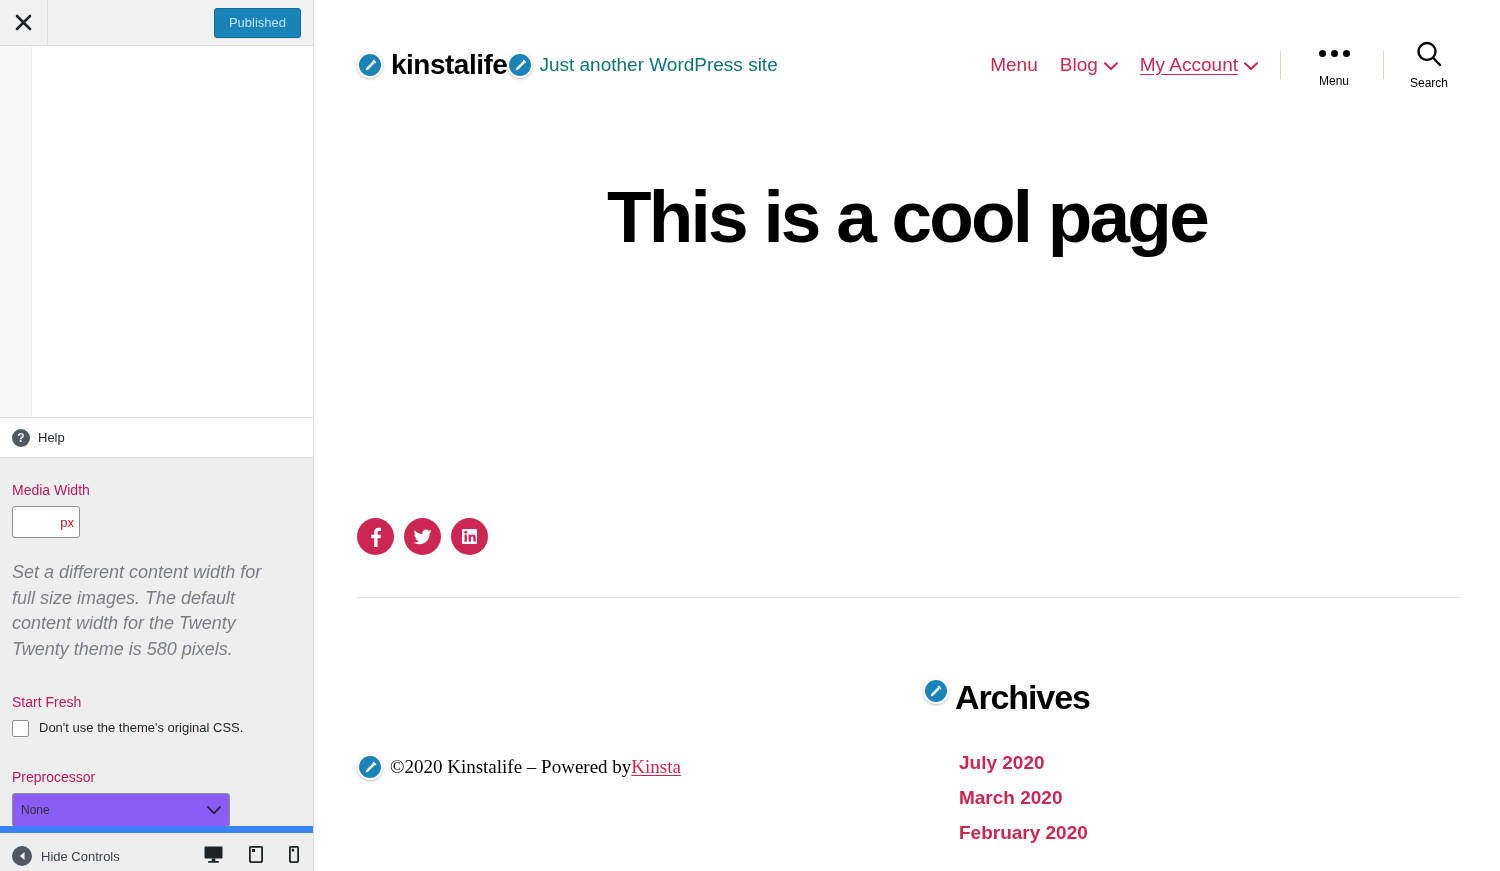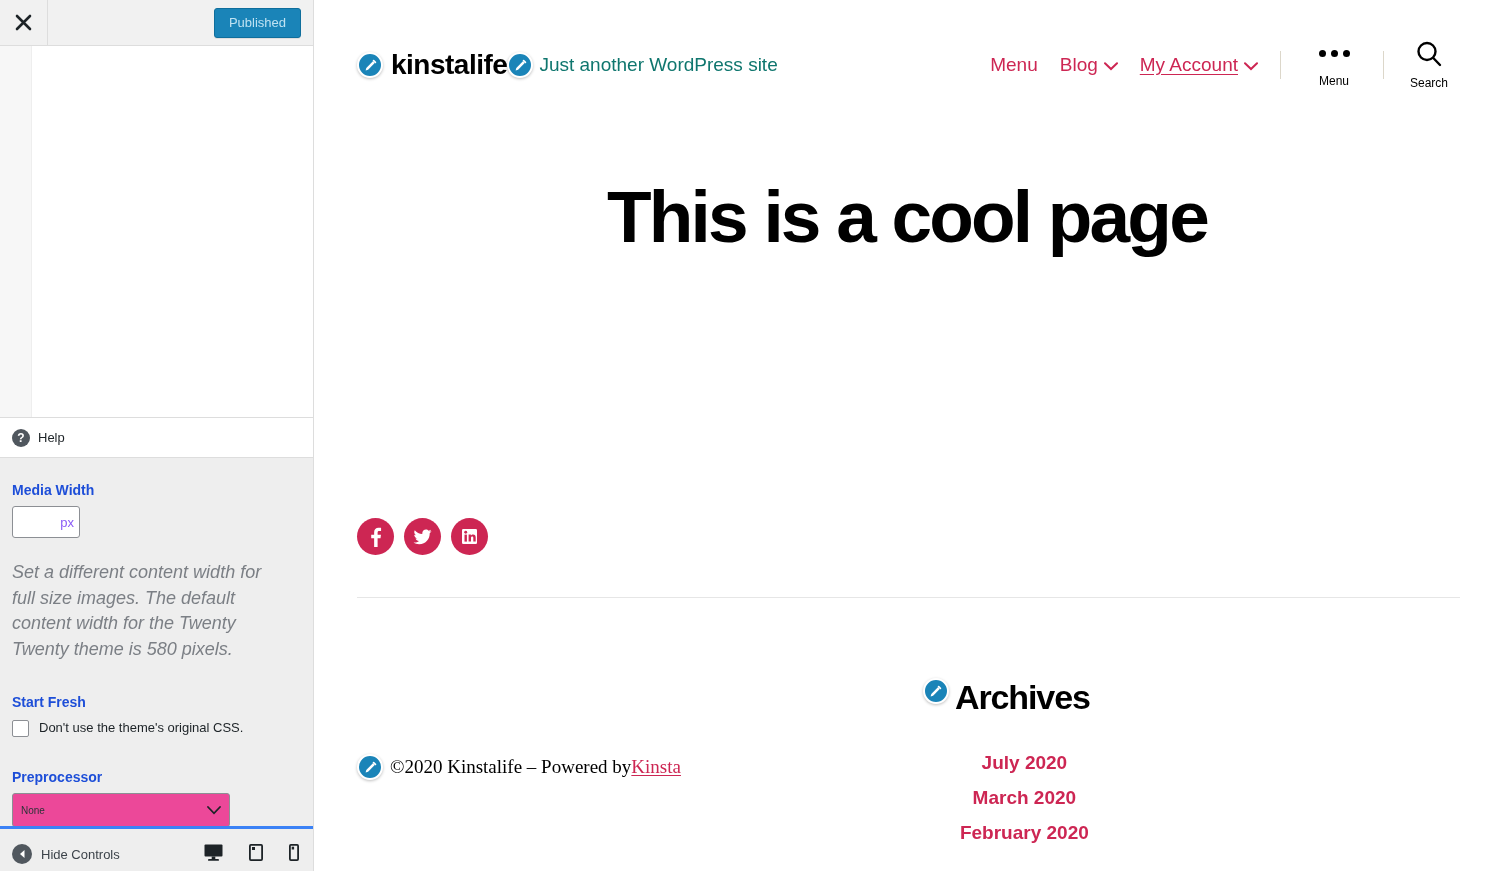--- a/index.html
+++ b/index.html
@@ -96,39 +96,39 @@
   }
   .cz-help-label { font-size: 13px; color: #1d2327; }
 
   .cz-body {
     flex: 1;
     background: #eeeeee;
     padding: 24px 12px 0 12px;
     overflow: hidden;
   }
   .cz-section-title {
-    font-size: 14px; font-weight: bold; color: #1d4ed8;
+    font-size: 14px; font-weight: normal; color: #be185d;
     margin-bottom: 8px;
   }
   .cz-input-wrap { position: relative; width: 68px; }
   .cz-text-input {
     width: 68px; height: 32px;
     border: 1px solid #8c8f94;
     border-radius: 3px;
     background: #ffffff;
     font-size: 14px;
     color: #2c3338;
     padding: 0 22px 0 6px;
     font-family: "Liberation Sans", sans-serif;
     outline: none;
   }
   .cz-input-suffix {
     position: absolute; right: 6px; top: 50%;
     transform: translateY(-50%);
-    font-size: 13px; color: #8b5cf6;
+    font-size: 13px; color: #b91c1c;
     pointer-events: none;
   }
   .cz-desc {
     font-size: 18px; font-style: italic; color: #7b7f85;
     line-height: 1.42;
     margin-top: 22px;
     max-width: 270px;
   }
   .cz-block { margin-top: 32px; }
   .cz-check-row { display: flex; align-items: flex-start; margin-top: 9px; }
@@ -136,35 +136,35 @@
     width: 17px; height: 17px; min-width: 17px;
     border: 1px solid #8c8f94; border-radius: 2px;
     background: #ffffff; margin-right: 10px;
     margin-top: 1px; cursor: pointer;
   }
   .cz-check-label { font-size: 13px; color: #1d2327; line-height: 1.4; }
   .cz-select-wrap { position: relative; width: 218px; margin-top: 8px; }
   .cz-select {
     width: 218px; height: 34px;
     border: 1px solid #8c8f94; border-radius: 3px;
-    background: #ec4899;
-    font-size: 10px; color: #2c3338;
+    background: #8b5cf6;
+    font-size: 12px; color: #2c3338;
     padding: 0 28px 0 8px;
     display: flex; align-items: center;
     cursor: pointer;
   }
   .cz-select-chevron {
     position: absolute; right: 9px; top: 50%;
     transform: translateY(-50%); pointer-events: none;
   }
 
   .cz-footer {
     height: 45px; min-height: 45px;
     background: #eeeeee;
-    border-top: 3px solid #3b82f6;
+    border-top: 7px solid #3b82f6;
     display: flex; 
     padding: 8px 14px 0 12px;
   }
   .cz-hide {
     display: flex; align-items: center; cursor: pointer;
   }
   .hide-dot {
     width: 20px; height: 20px; border-radius: 50%;
     background: #50575e; margin-right: 9px;
     display: flex; align-items: center; justify-content: center;
@@ -272,21 +272,21 @@
     text-underline-offset: 2px; cursor: pointer;
   }
 
   .widget-col { margin-left: 242px; }
   .widget-head { display: flex; align-items: flex-start; }
   .widget-title {
     font-size: 34px; font-weight: bold; color: #000000;
     letter-spacing: -1.1px; margin-left: 6px; line-height: 1;
     margin-top: 2px;
   }
-  .archive-list { margin-top: 38px; margin-left: 36px; text-align: center; }
+  .archive-list { margin-top: 38px; margin-left: 36px; }
   .archive-item {
     font-size: 19px; font-weight: bold; color: #cd2653;
     margin-bottom: 12px; cursor: pointer; line-height: 1.2;
   }
 </style>
 </head>
 <body>
 
 <div id="app">
 

